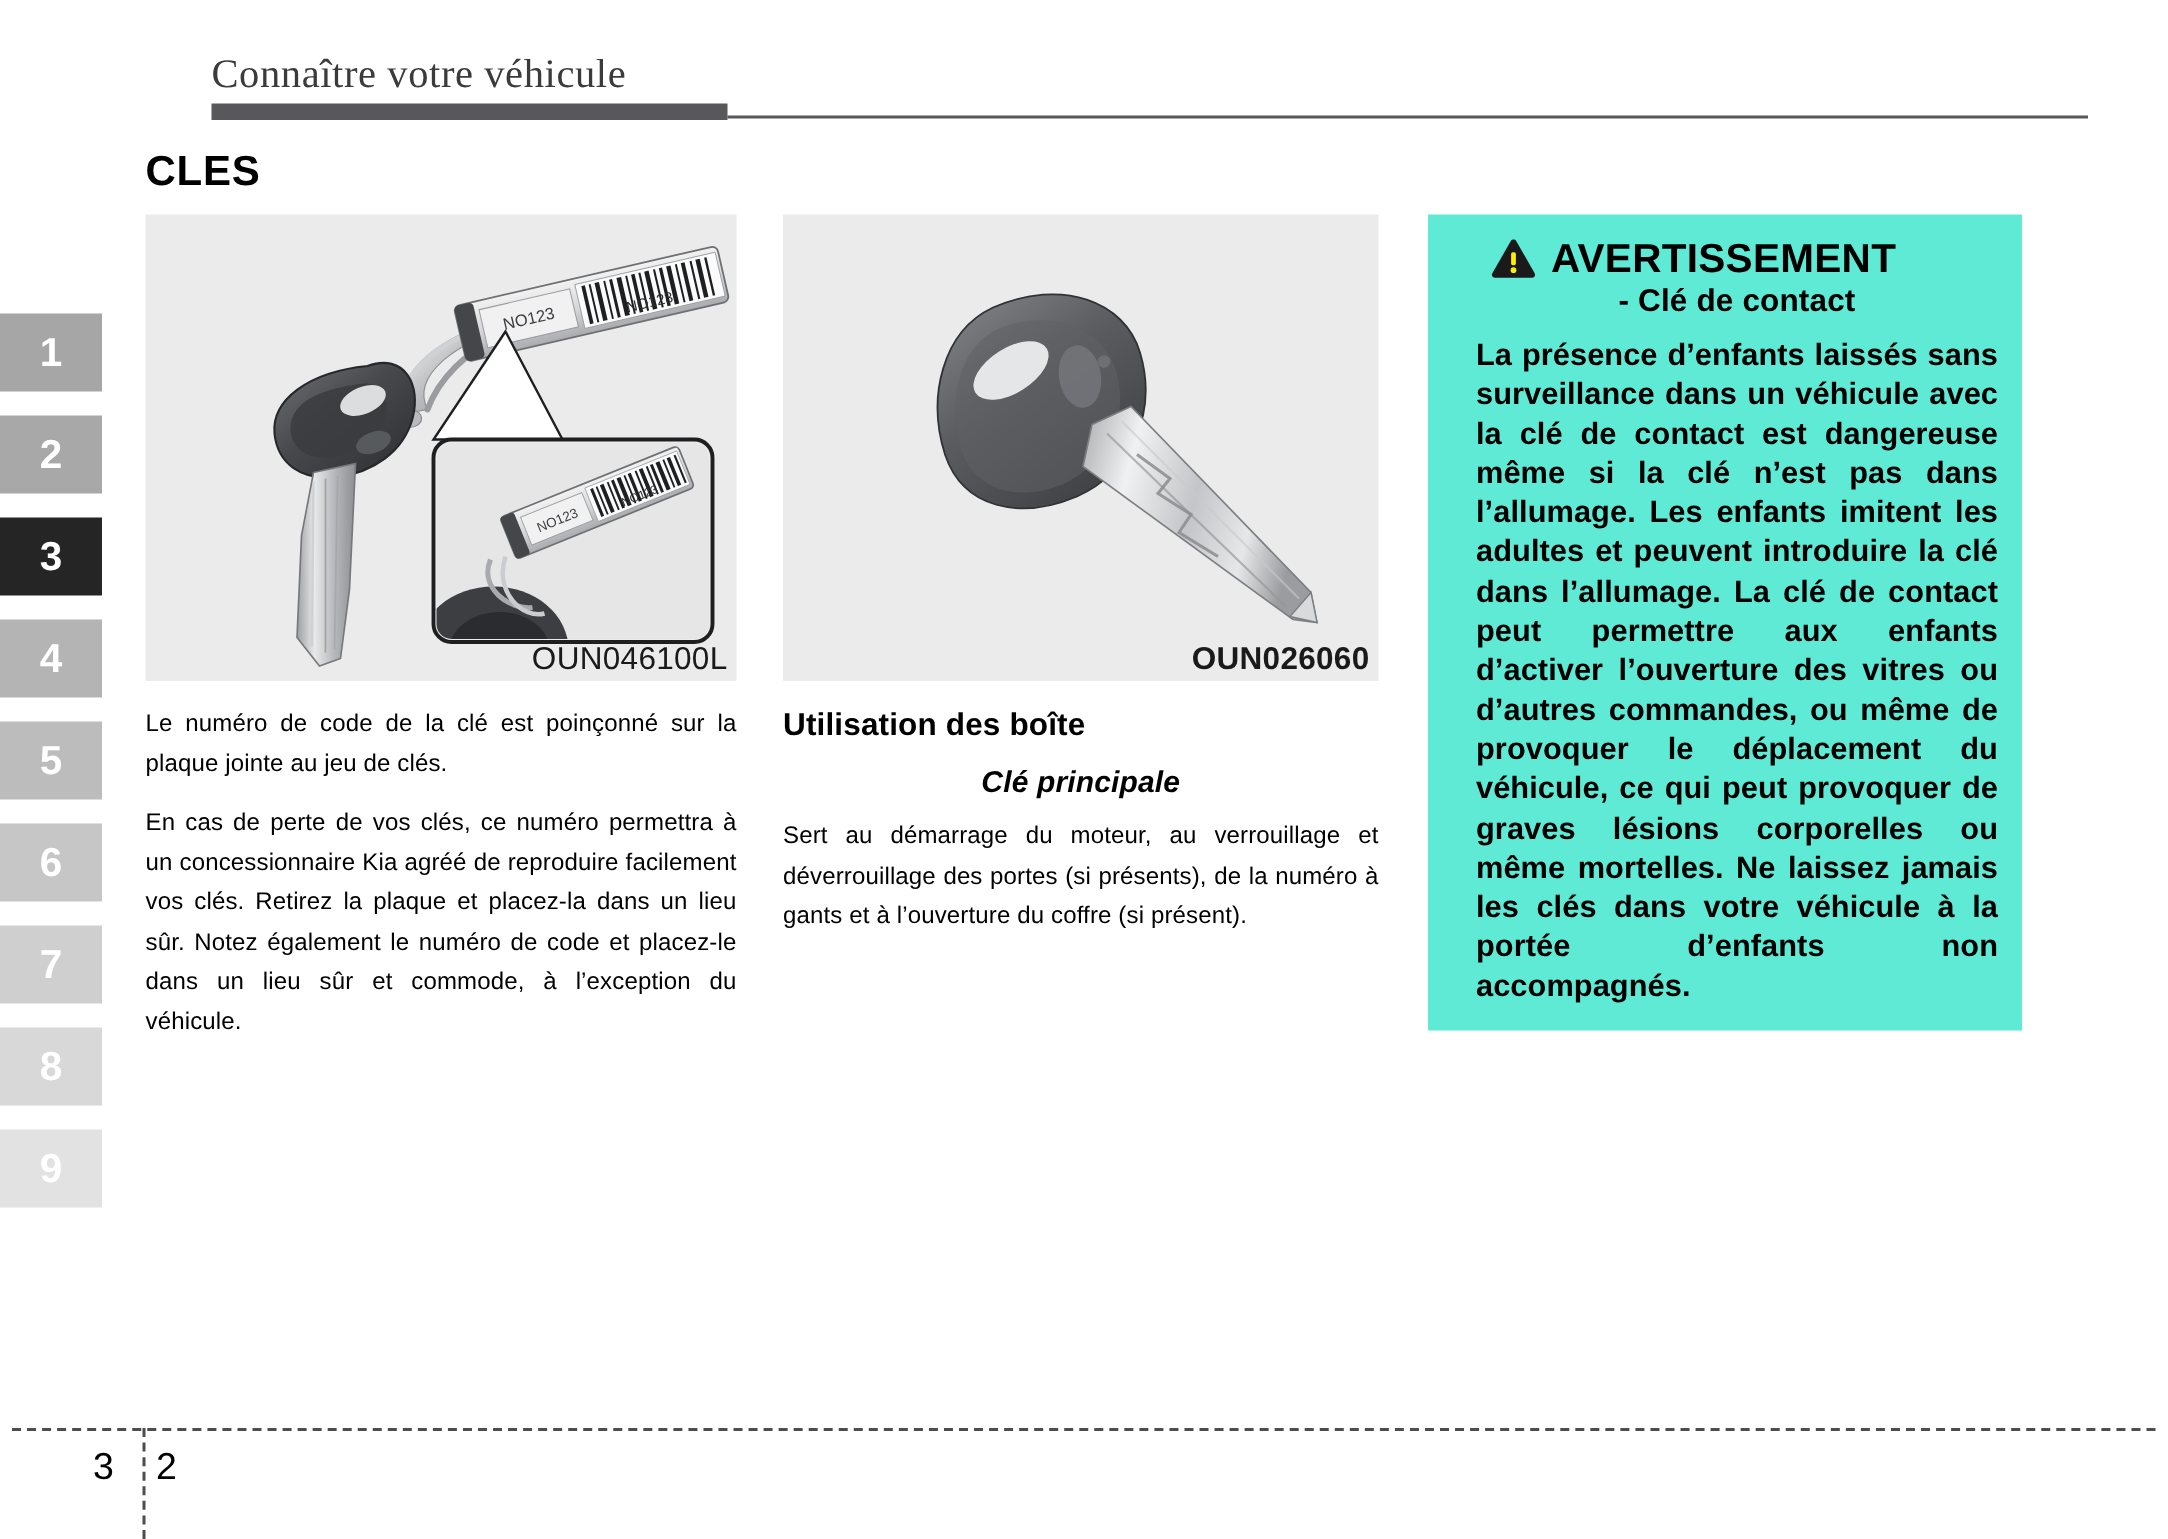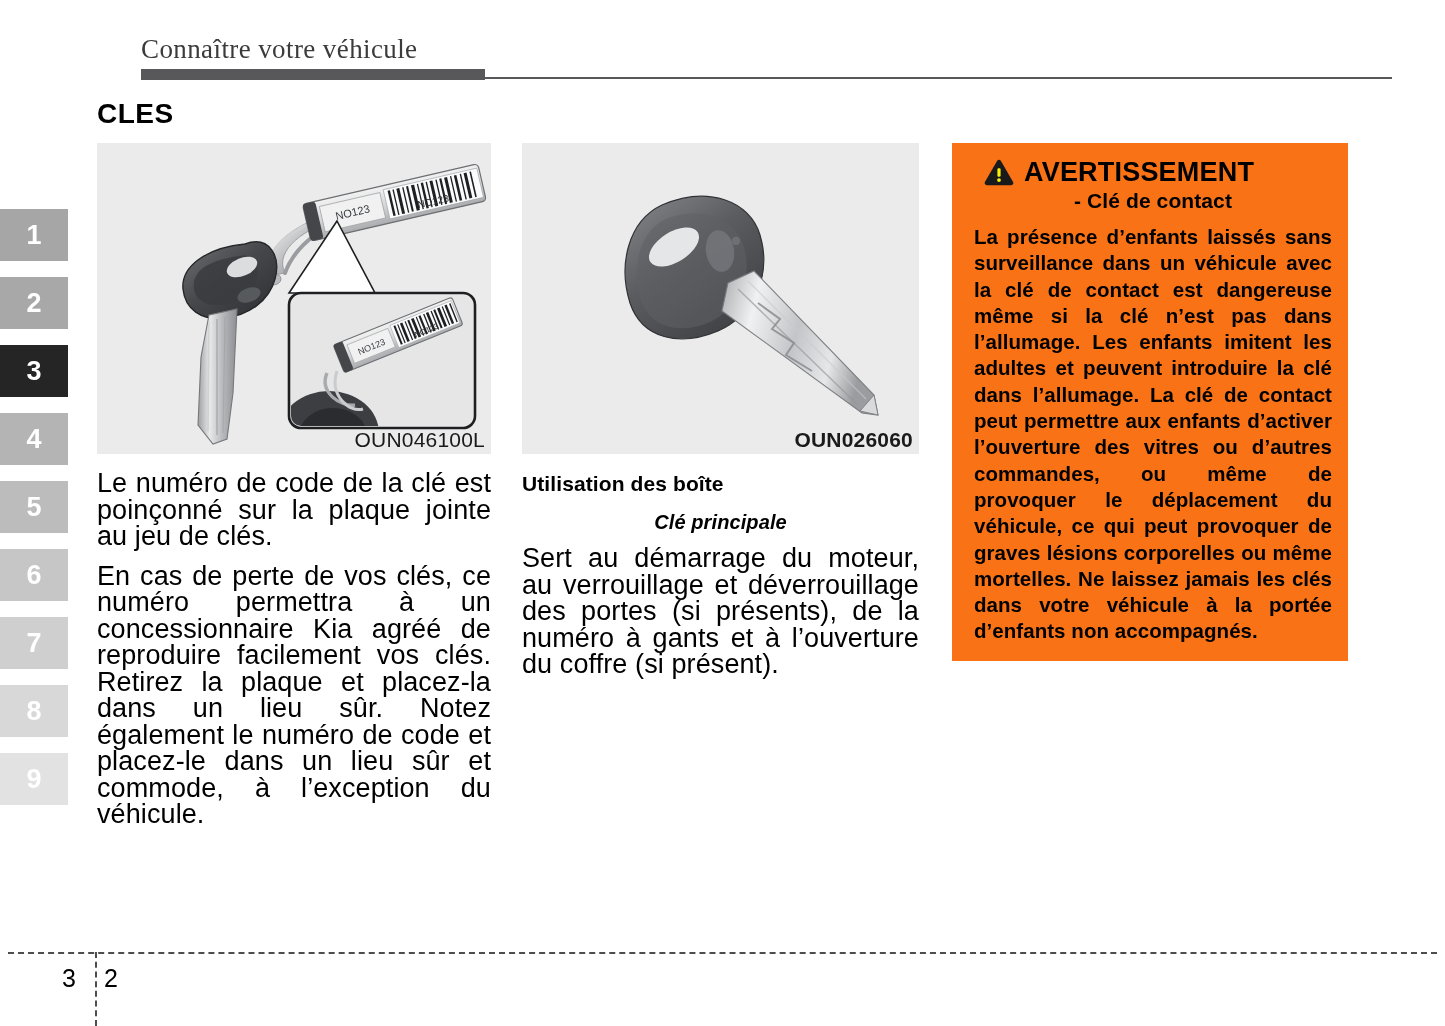--- a/index.html
+++ b/index.html
@@ -109,21 +109,21 @@
   .figure-caption {
     position: absolute;
     right: 6px;
     bottom: 2px;
     font-size: 21px;
     color: #1a1a1a;
     letter-spacing: 0.2px;
   }
 
   .body-text {
-    font-size: 27px;
+    font-size: 16px;
     line-height: 26.5px;
     text-align: justify;
     text-justify: inter-word;
     margin: 0;
     letter-spacing: 0.1px;
   }
   .body-text + .body-text { margin-top: 13px; }
 
   .sub-head {
     font-size: 21px;
@@ -135,22 +135,22 @@
     font-size: 20px;
     font-weight: bold;
     font-style: italic;
     margin: 0;
     letter-spacing: 0.1px;
     text-align: center;
   }
 
   
   #warning-box {
-    background: #f97316;
-    padding: 14px 16px 16px 22px;
+    background: #5eead4;
+    padding: 14px 16px 16px 32px;
     box-sizing: border-box;
     width: 396px;
   }
   #warning-heading-row {
     display: flex;
     align-items: center;
     gap: 10px;
     padding-left: 10px;
   }
   #warning-triangle { flex: 0 0 auto; display: block; }

